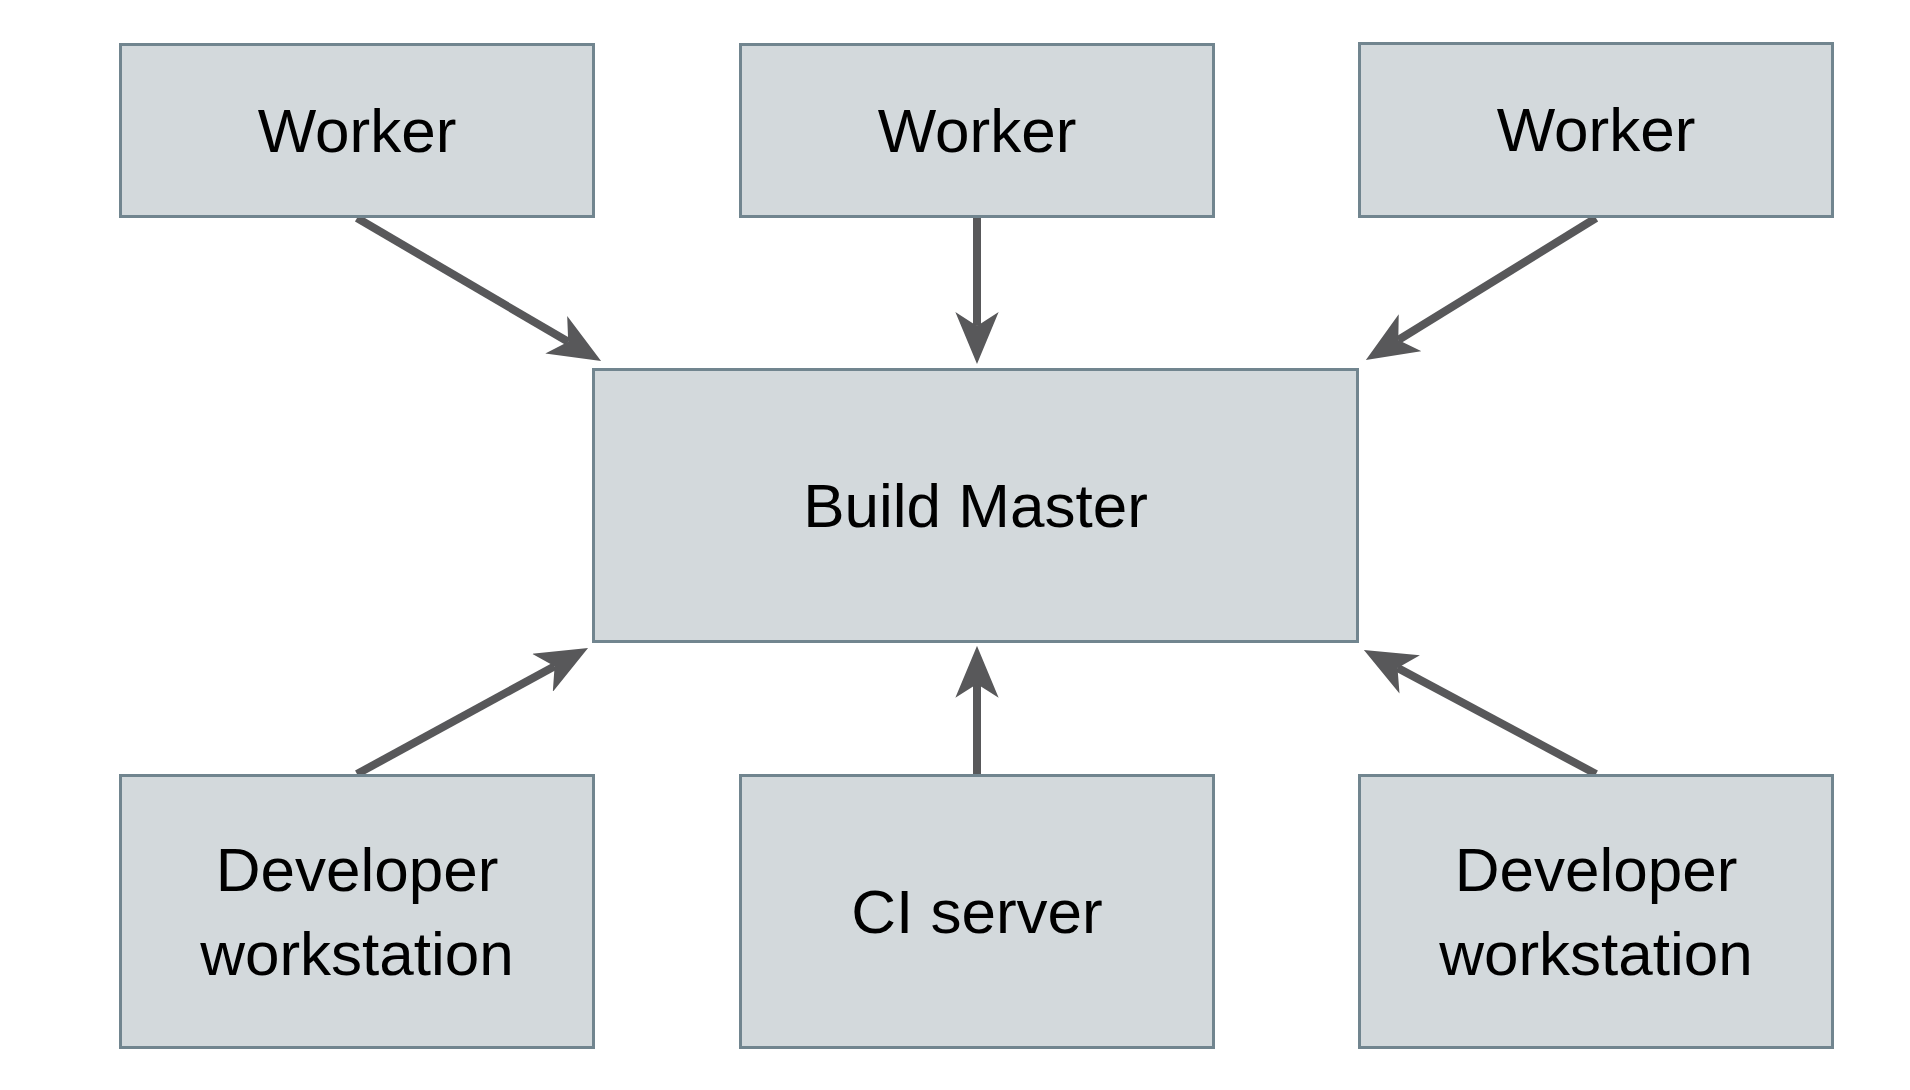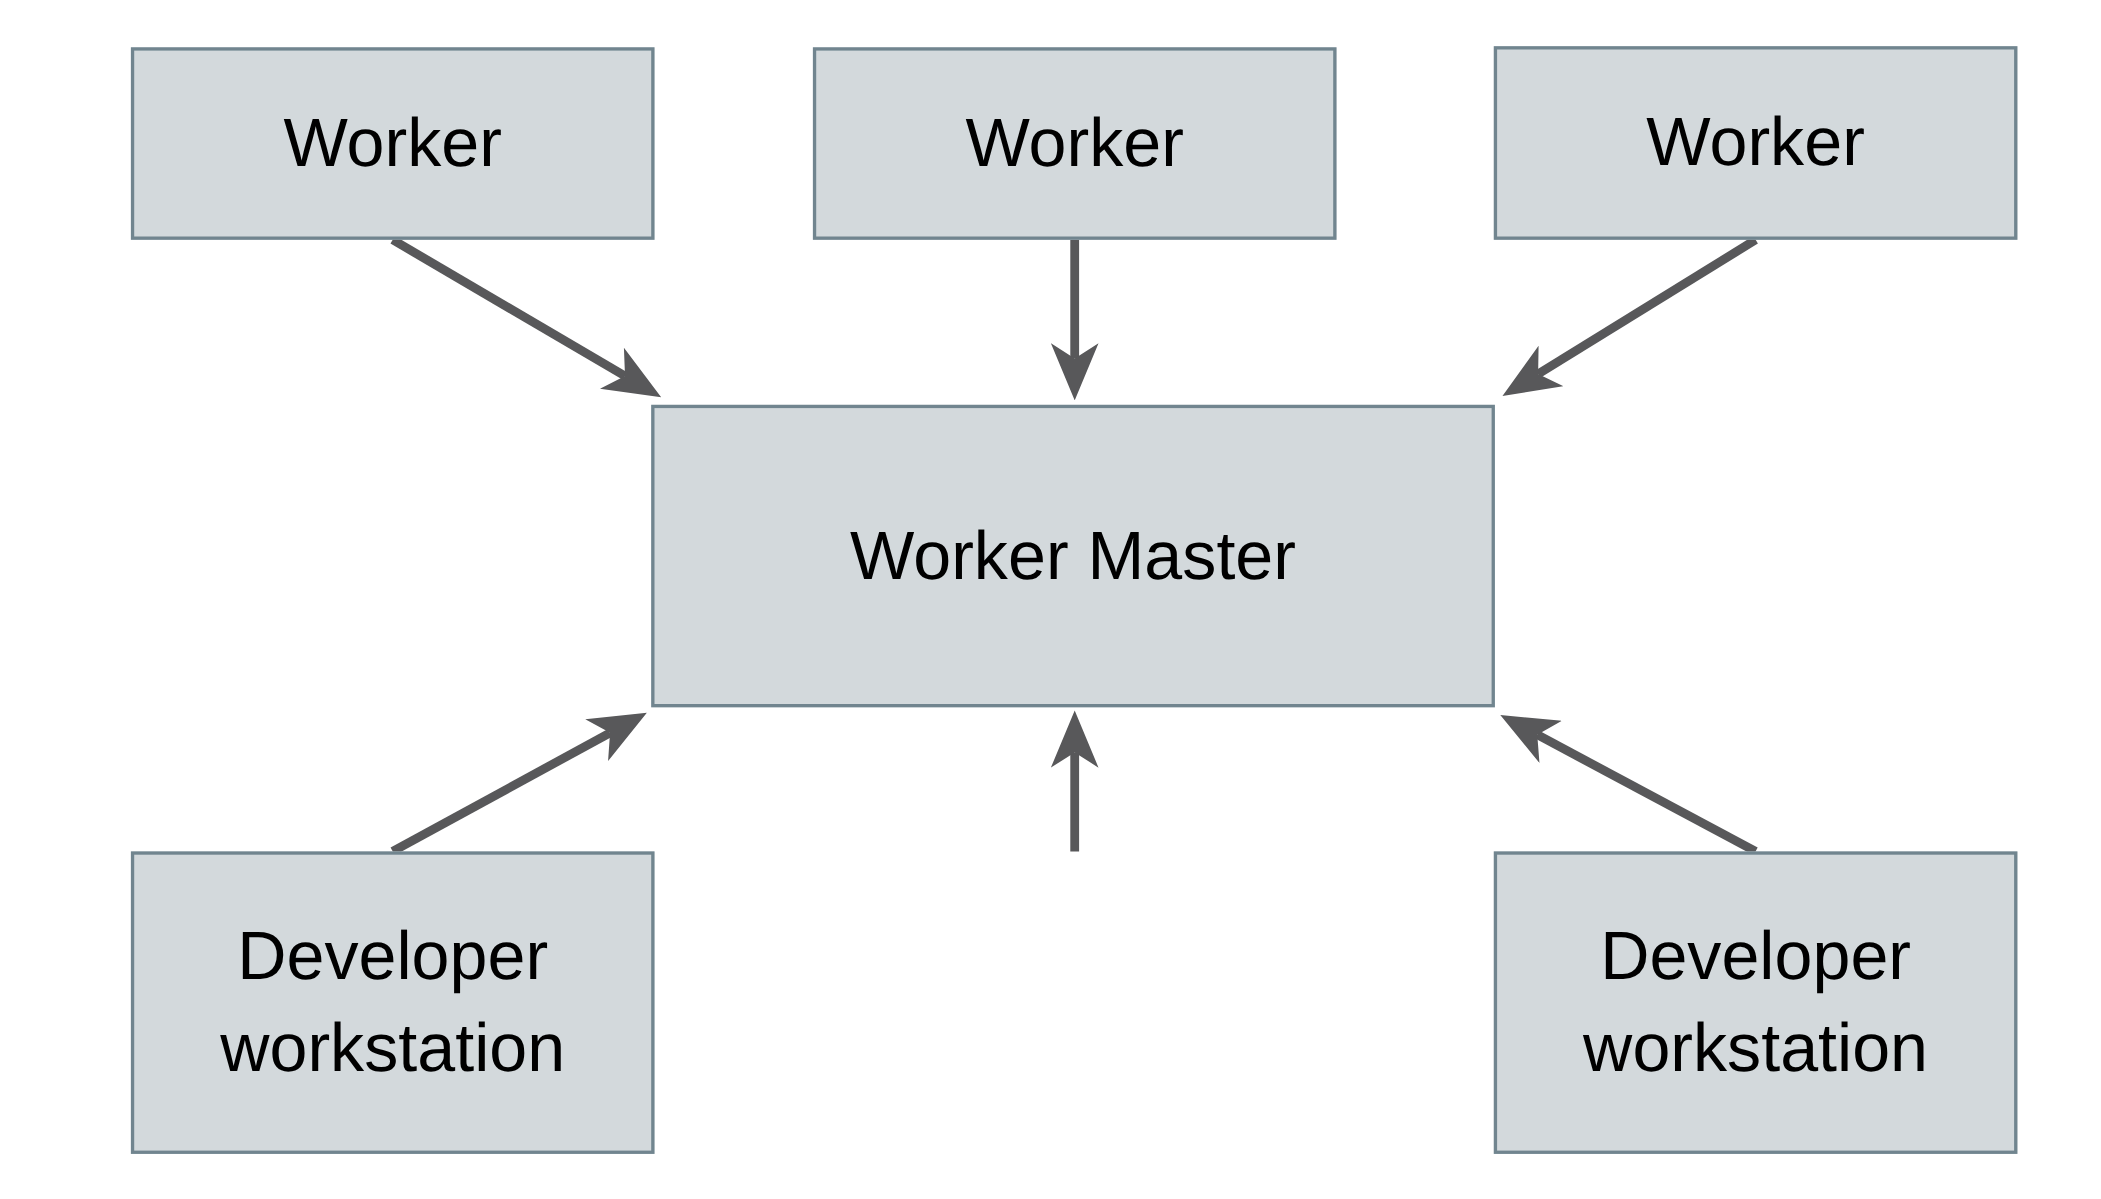--- a/index.html
+++ b/index.html
@@ -80,25 +80,28 @@
 
   <div class="node n-worker2">
     <span>Worker</span>
   </div>
 
   <div class="node n-worker3">
     <span>Worker</span>
   </div>
 
   <div class="node n-build">
-    <span>Worker Master</span>
+    <span>Build Master</span>
   </div>
 
   <div class="node n-devl">
     <span>Developer workstation</span>
   </div>
 
+  <div class="node n-ci">
+    <span>CI server</span>
+  </div>
 
   <div class="node n-devr">
     <span>Developer workstation</span>
   </div>
 
 </div>
 
 </body></html>

